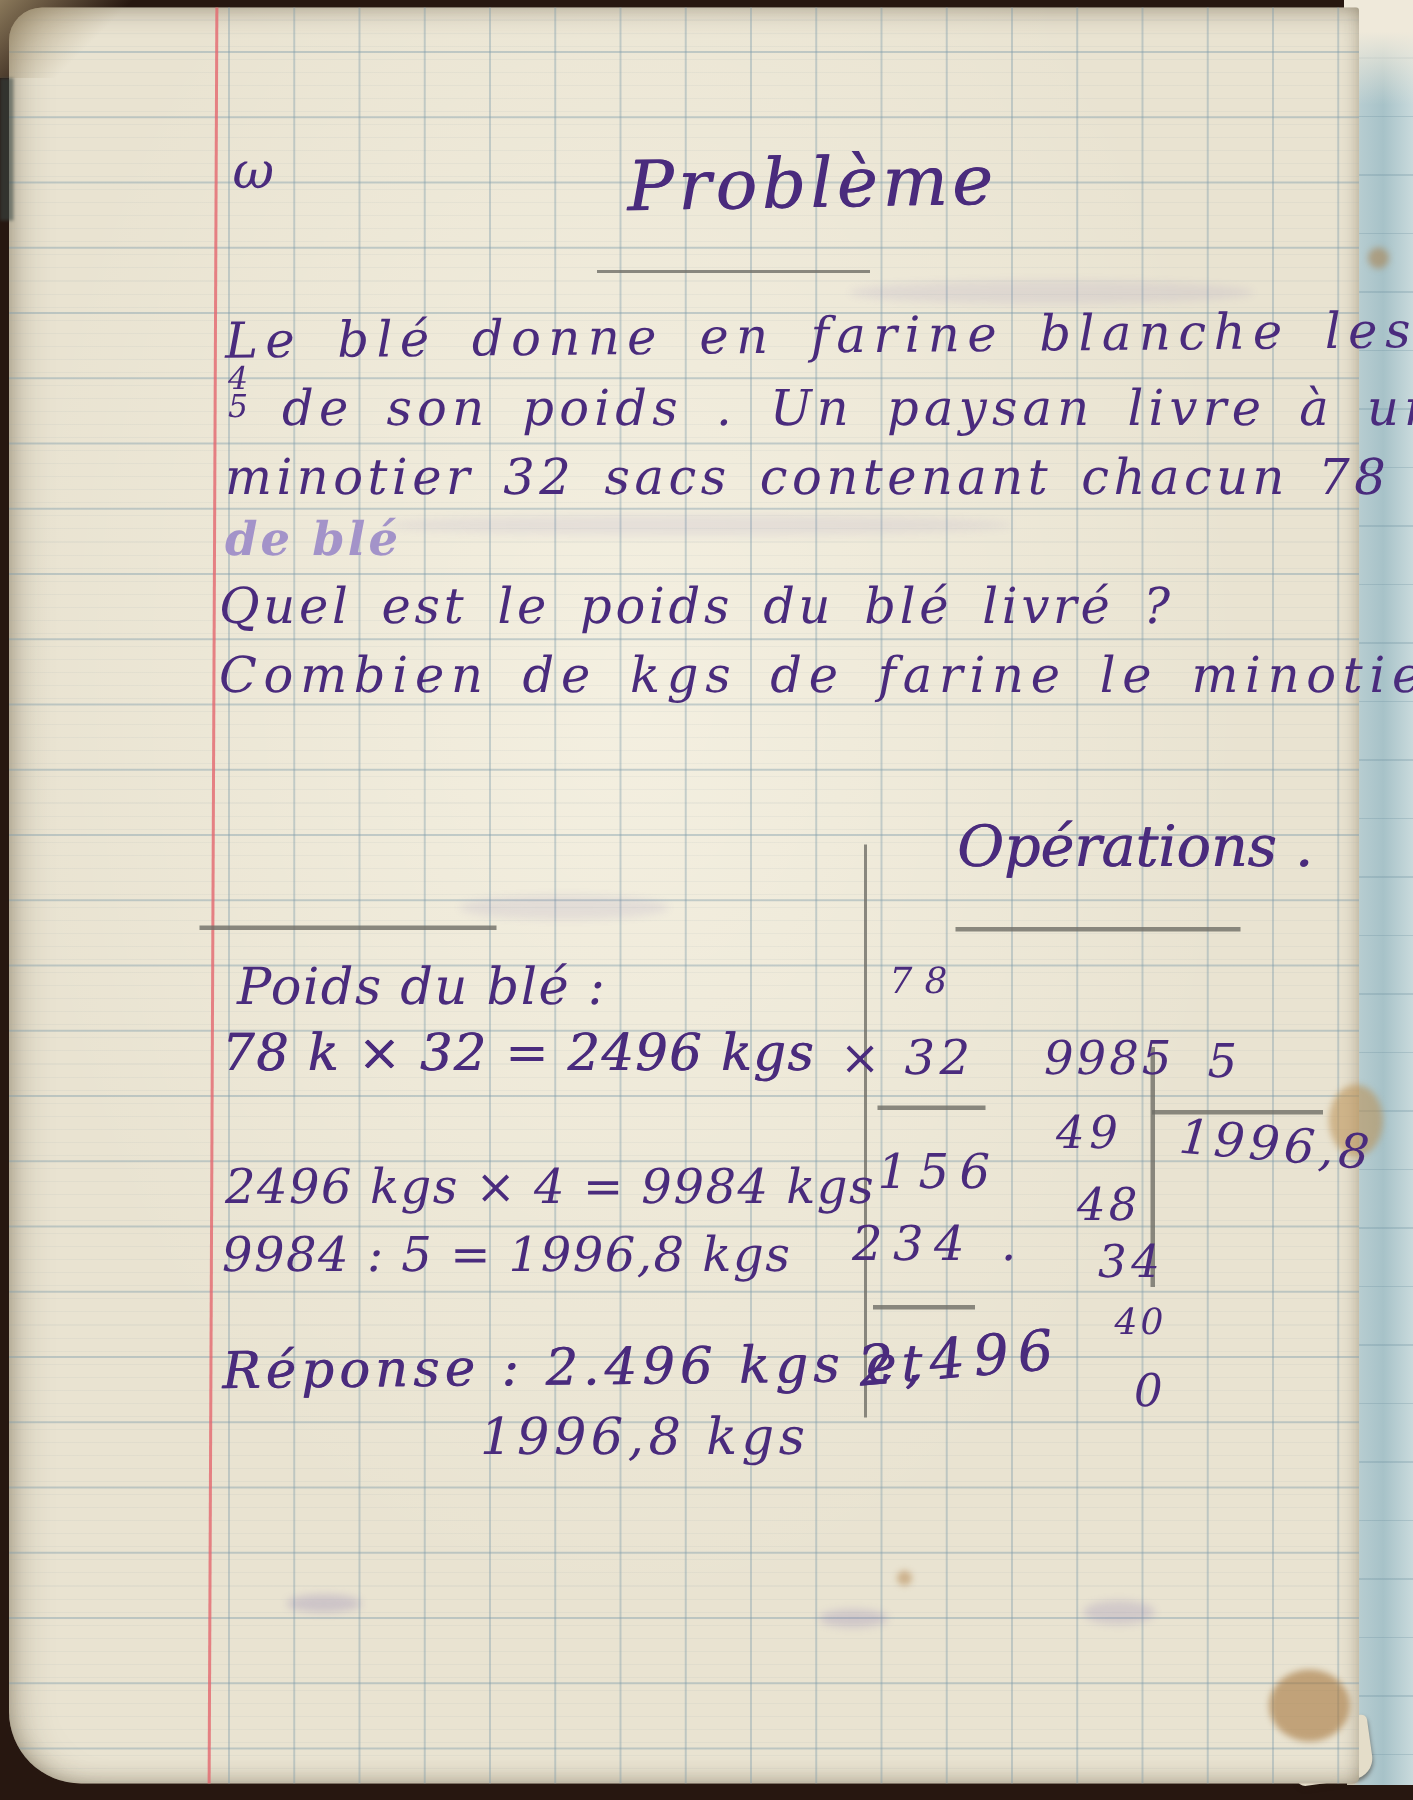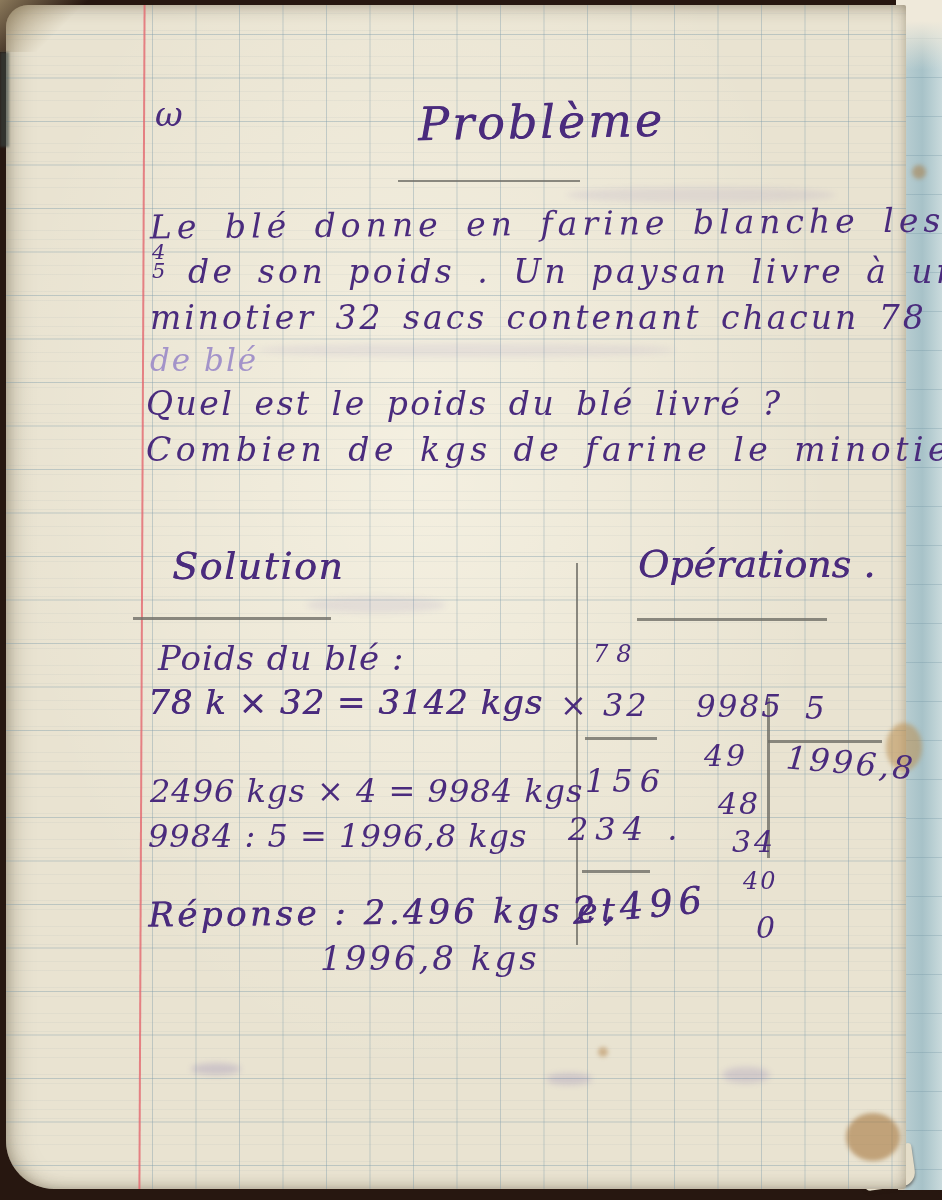--- a/index.html
+++ b/index.html
@@ -34,21 +34,21 @@
     background-image:linear-gradient(to right,rgba(125,155,170,.40) 0 1px,transparent 1px);
     background-size:43.5px 100%;background-position:6px 0;}
   .margin-line{position:absolute;left:135px;top:0;width:2px;height:100%;
     background:#e4666e;opacity:.8;transform:rotate(.25deg);}
 
   
   .pencil{position:absolute;background:#6f6e66;opacity:.8;}
 
   
   .hand{position:absolute;font-style:italic;color:#4a2b7d;white-space:nowrap;line-height:1;}
-  .faded{color:#a393c9;}
+  .faded{color:#a393c9;font-weight:bold;}
   .bolder{text-shadow:.5px 0 0 currentColor;}
   .frac{position:absolute;display:flex;flex-direction:column;align-items:center;
     font-style:italic;color:#4a2b7d;line-height:.9;font-size:21px;}
 
   
   .stain{position:absolute;border-radius:50%;filter:blur(2px);}
   .ghost{position:absolute;border-radius:50%;filter:blur(3px);background:#6a58a8;}
 
   .corner-shadow{position:absolute;left:0;top:0;width:110px;height:52px;
     background:linear-gradient(135deg,#9c8a68 0%,rgba(156,138,104,0) 55%);opacity:.85;}
@@ -98,25 +98,24 @@
     <div class="frac" style="left:146px;top:238px">
       <span>4</span>
       <span>5</span>
     </div>
     <div class="hand" style="left:182px;top:250px;font-size:33px;letter-spacing:3.5px;word-spacing:8px">de son poids . Un paysan livre à un</div>
     <div class="hand" style="left:144px;top:296px;font-size:33px;letter-spacing:3px;word-spacing:6px">minotier 32 sacs contenant chacun 78 kgs</div>
     <div class="hand faded" style="left:144px;top:340px;font-size:31px;letter-spacing:2px">de blé</div>
     <div class="hand" style="left:140px;top:382px;font-size:33px;letter-spacing:2.5px;word-spacing:7px">Quel est le poids du blé livré ?</div>
     <div class="hand" style="left:140px;top:428px;font-size:33px;letter-spacing:4.5px;word-spacing:7px">Combien de kgs de farine le minotier</div>
 
-    <div class="hand bolder" style="left:166px;top:542px;font-size:38px;letter-spacing:1.5px">Solution</div>
     <div class="hand bolder" style="left:632px;top:540px;font-size:38px">Opérations .</div>
 
     <div class="hand" style="left:152px;top:636px;font-size:34px;letter-spacing:1px">Poids du blé :</div>
-    <div class="hand bolder" style="left:142px;top:680px;font-size:34px;letter-spacing:1px">78 k × 32 = 3142 kgs</div>
+    <div class="hand bolder" style="left:142px;top:680px;font-size:34px;letter-spacing:1px">78 k × 32 = 2496 kgs</div>
     <div class="hand" style="left:144px;top:770px;font-size:32px;letter-spacing:1px">2496 kgs × 4 = 9984 kgs</div>
     <div class="hand" style="left:142px;top:815px;font-size:32px;letter-spacing:1px">9984 : 5 = 1996,8 kgs</div>
     <div class="hand bolder" style="left:142px;top:890px;font-size:34px;letter-spacing:3.5px;transform:rotate(-.6deg)">Réponse : 2.496 kgs et</div>
     <div class="hand" style="left:314px;top:936px;font-size:34px;letter-spacing:3px">1996,8 kgs</div>
 
     <div class="hand" style="left:587px;top:637px;font-size:24px;letter-spacing:8px">78</div>
     <div class="hand" style="left:554px;top:684px;font-size:32px;letter-spacing:3px">× 32</div>
     <div class="hand" style="left:579px;top:760px;font-size:32px;letter-spacing:7px">156</div>
     <div class="hand" style="left:562px;top:808px;font-size:32px;letter-spacing:7px">234 .</div>
     <div class="hand bolder" style="left:566px;top:882px;font-size:37px;letter-spacing:6px;transform:rotate(-5deg)">2,496</div>

